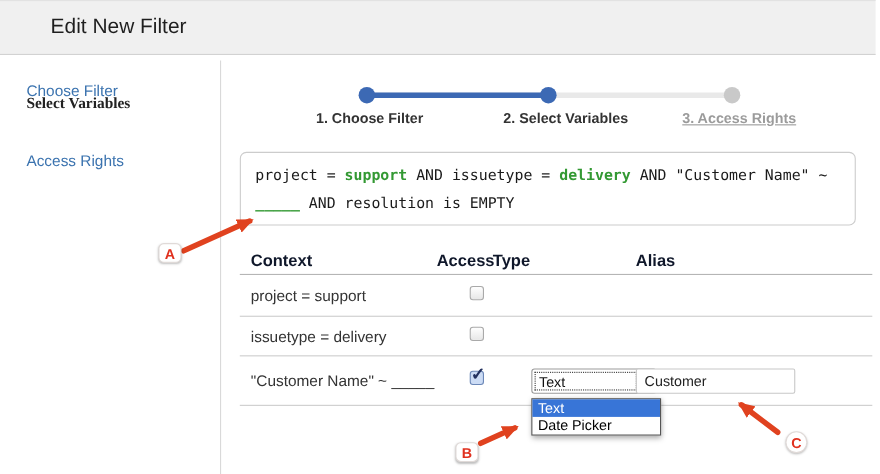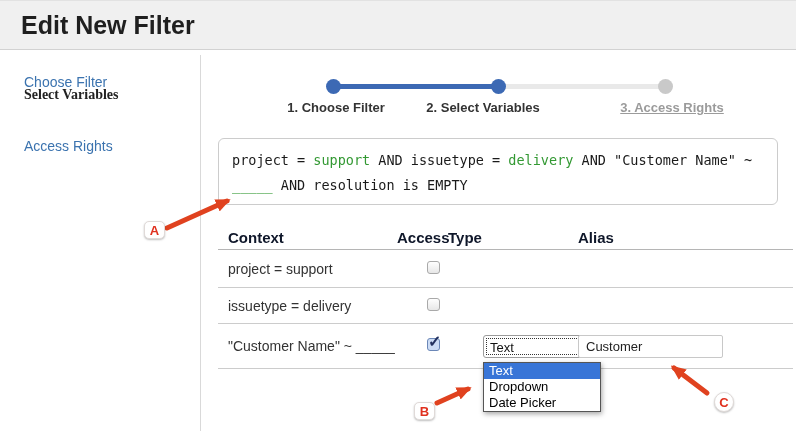--- a/index.html
+++ b/index.html
@@ -10,48 +10,48 @@
   }
   .edge { position:absolute; background:#d6d6d6; }
   .edge.left { left:0; top:2; bottom:0; width:1; }
   .edge.right { left:797; top:2; bottom:0; width:1; }
 
   
   .header {
     position:absolute; left:1; top:3; width:796px; height:50px;
     background:#f0f0f0; border-top:1px solid #e2e2e2; border-bottom:1px solid #d2d2d2;
   }
-  .header h1 { font-size:25px; font-weight:bold; color:#1f1f1f; line-height:48px; padding-left:21px; }
+  .header h1 { font-size:19px; font-weight:normal; color:#1f1f1f; line-height:48px; padding-left:21px;margin-left:25px; }
 
   
   .side-item { position:absolute; left:24px; font-size:14px; color:#3b73af; cursor:pointer; }
   .side-item.active { color:#222; font-weight:bold; cursor:default; }
   .v-divider { position:absolute; left:200px; top:55px; height:376px; width:1px; background:#d9d9d9; }
 
   
   .track { position:absolute; left:333px; top:84px; width:332px; height:5px; background:#e9e9e9; border-radius:3px; }
   .track-fill { position:absolute; left:333px; top:84px; width:165px; height:5px; background:#3c69b4; border-radius:3px; }
   .dot { position:absolute; top:79px; width:15px; height:15px; border-radius:50%; }
   .dot[data-state="done"], .dot[data-state="current"] { background:#3c69b4; }
   .dot[data-state="upcoming"] { background:#c9c9c9; }
   .dot.d1 { left:326px; } .dot.d2 { left:491px; } .dot.d3 { left:658px; }
   .step-label { position:absolute; top:100px; font-size:13px; font-weight:bold; color:#333; text-align:center; }
   .step-label[data-state="upcoming"] { color:#9b9b9b;text-decoration:underline; }
   .step-label.s1 { left:266px; width:140px;text-align:center; }
-  .step-label.s2 { left:413px; width:140px; }
+  .step-label.s2 { left:431px; width:140px;text-align:right; }
   .step-label.s3 { left:602px; width:140px; }
 
   
   .codebox {
     position:absolute; left:218px; top:138px; width:560px; height:67px;
     border:1px solid #cccccc; border-radius:6px; background:#fff;
     font-family:"DejaVu Sans Mono", monospace; font-size:13.5px; color:#1a1a1a;
     padding:9px 13px; line-height:25px; white-space:pre;
   }
-  .kw { color:#339933; }
+  .kw { color:#339933;font-weight:bold; }
 
   
   .vtable { position:absolute; left:218px; top:226px; width:575px; }
   .trow {
     display:grid; grid-template-columns:179px 51px 130px auto;
     align-items:center; border-bottom:1px solid #cccccc;
   }
   .trow.head { height:24px; border-bottom:1px solid #b5b5b5; }
   .trow.r1 { height:38px; } .trow.r2 { height:36px; } .trow.r3 { height:45px; position:relative; }
   .th { font-size:15px; font-weight:bold; color:#0f172a; }
@@ -167,21 +167,20 @@
         <div class="select">
           <span class="select-text">Text</span>
           <span class="select-btn">▼</span>
         </div>
       </div>
       <div>
         <input class="alias-input" value="Customer" style="">
       </div>
       <div class="select-menu">
         <div class="option" data-selected="true">Text</div>
-        <div class="option" data-selected="false">Dropdown</div>
         <div class="option" data-selected="false">Date Picker</div>
       </div>
     </div>
   </div>
 
   <svg class="arrows" viewBox="0 0 800 431">
     <defs>
       <marker id="ah" markerUnits="userSpaceOnUse" markerWidth="15" markerHeight="13" refX="11" refY="6.5" orient="auto">
         <path d="M0,0 L15,6.5 L0,13 z" fill="#e0421f"></path>
       </marker>

